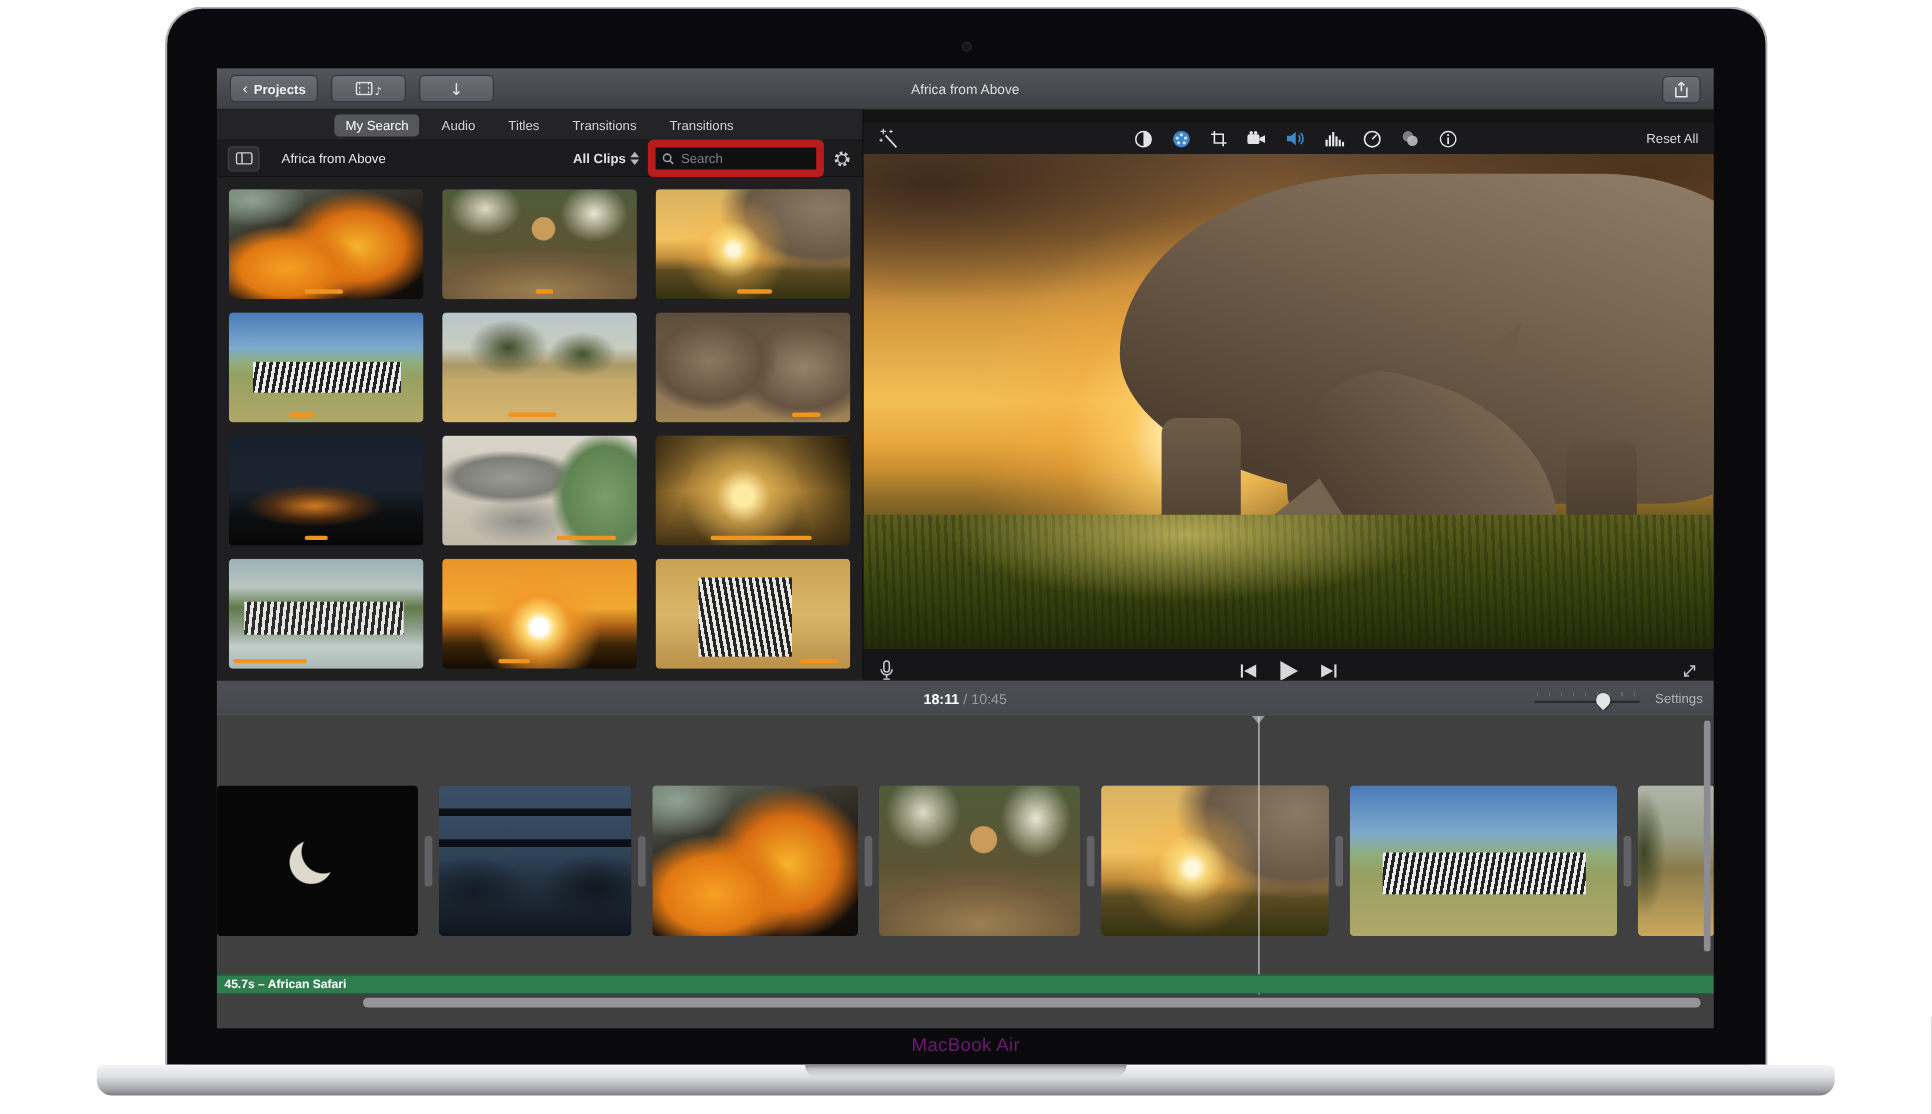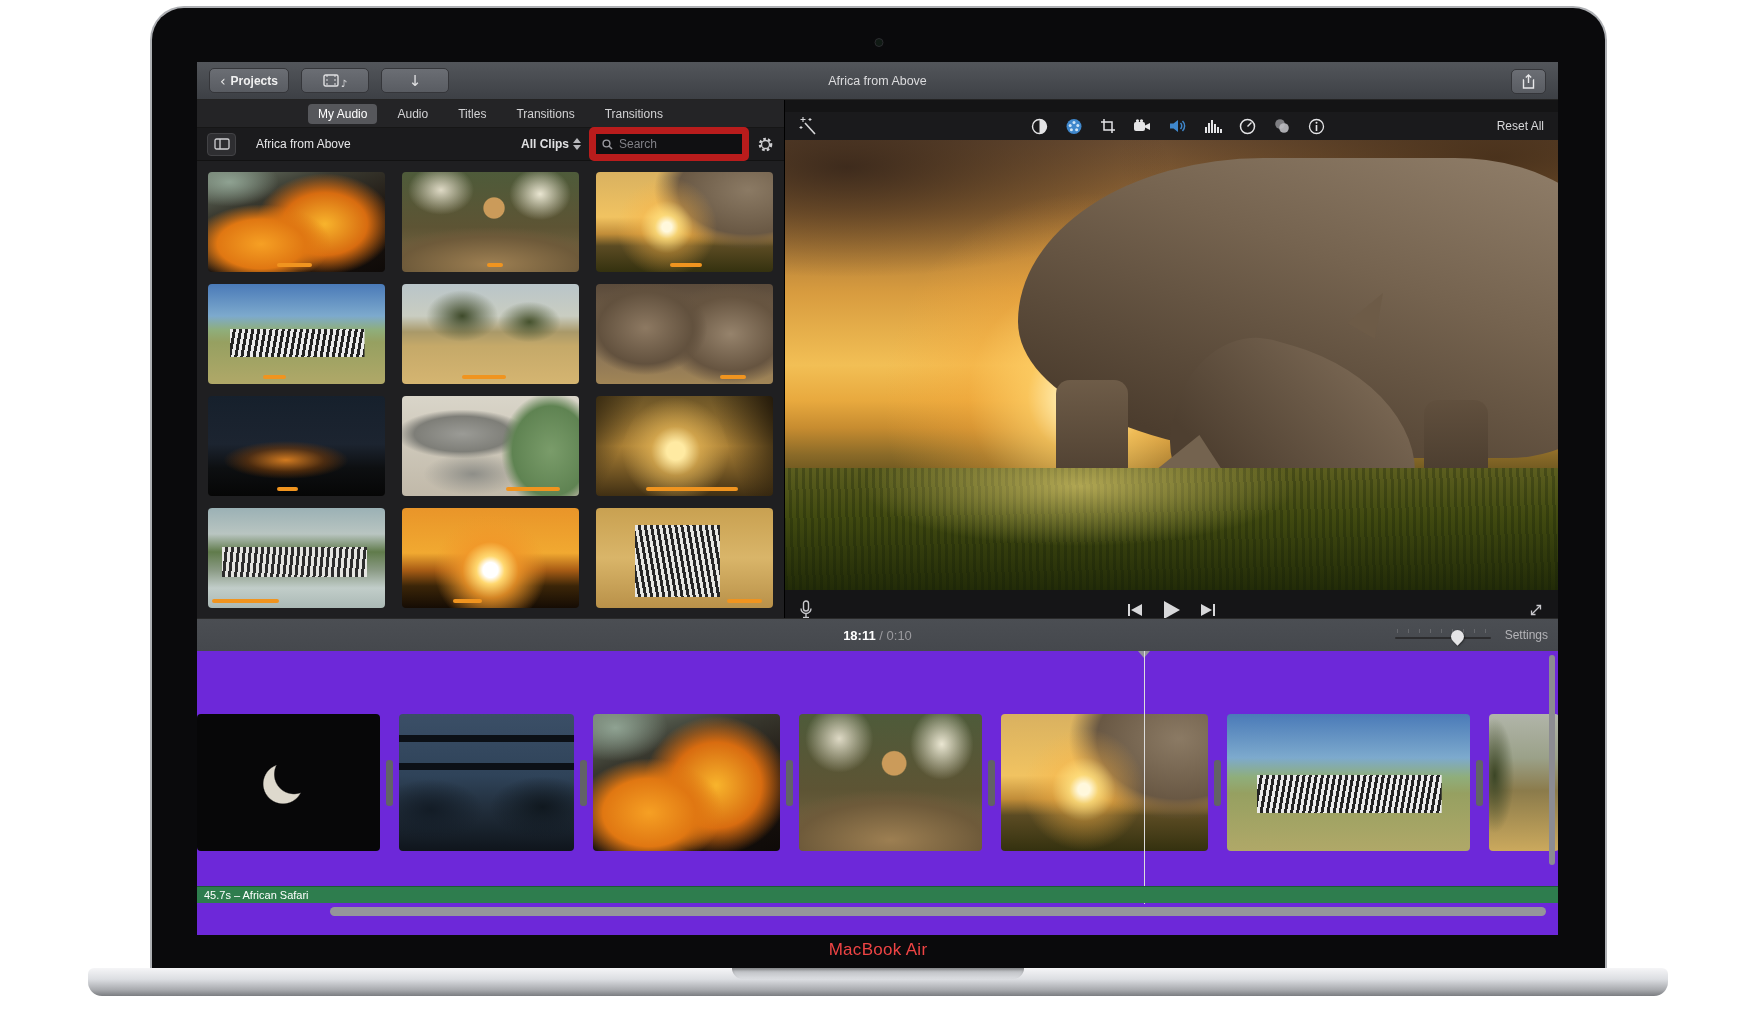--- a/index.html
+++ b/index.html
@@ -4,21 +4,21 @@
 <style>
   html,body{margin:0;padding:0;background:#ffffff;width:1756px;height:1013px;
     font-family:"Liberation Sans",sans-serif;-webkit-font-smoothing:antialiased;}
   .stage{position:relative;width:1756px;height:1013px;overflow:hidden;}
 
   
   .lid{position:absolute;left:150px;top:6px;width:1457px;height:962px;background:#0a0a0c;
     border:2px solid #aeb0b4;border-bottom:none;border-radius:34px 34px 0 0;box-sizing:border-box;}
   .webcam{position:absolute;left:50%;top:30px;transform:translateX(-50%);width:7px;height:7px;
     border-radius:50%;background:#101a14;border:1px solid #2c2c30;}
-  .device-label{position:absolute;left:0;right:0;top:940px;text-align:center;color:#ef4444;
+  .device-label{position:absolute;left:0;right:0;top:940px;text-align:center;color:#701a75;
     font-size:17px;letter-spacing:.3px;}
   .base{position:absolute;left:88px;top:968px;width:1580px;height:28px;
     background:linear-gradient(#f5f5f7 0%,#dcdee2 40%,#a8aaae 78%,#7b7d81 100%);
     border-radius:6px 6px 14px 14px;}
   .base-notch{position:absolute;left:50%;top:0;transform:translateX(-50%);width:292px;height:11px;
     background:linear-gradient(#b4b6ba,#dcdee2);border-radius:0 0 12px 12px;
     box-shadow:inset 0 2px 3px rgba(0,0,0,.28);}
 
   
   .screen{position:absolute;left:197px;top:62px;width:1361px;height:873px;background:#161616;
@@ -105,21 +105,21 @@
   .th-right{position:absolute;right:10px;display:flex;align-items:center;gap:14px;text-align:center;}
   .zoom-slider{position:relative;width:96px;height:16px;}
   .zoom-track{position:absolute;left:0;right:0;top:10px;height:2px;background:#2c2c2e;border-radius:1px;}
   .zoom-ticks{position:absolute;left:2px;right:2px;top:2px;height:4px;
     background:repeating-linear-gradient(90deg,#66686c 0 1px,transparent 1px 11px);}
   .zoom-thumb{position:absolute;left:56px;top:3px;width:13px;height:13px;background:#e4e4e6;
     border-radius:50% 50% 50% 0;transform:rotate(-45deg);box-shadow:0 1px 2px rgba(0,0,0,.5);}
   .settings-label{color:#b4b4b8;font-size:12px;}
 
   
-  .timeline{flex:1;position:relative;background:#6d28d9;overflow:hidden;}
+  .timeline{flex:1;position:relative;background:#404040;overflow:hidden;font-weight:bold;}
   .timeline-clips{position:absolute;left:0;top:63px;height:137px;display:flex;align-items:center;}
   .tclip{height:137px;border-radius:4px;flex:none;background:#222;}
   .clip-handle{width:7px;height:46px;border-radius:3px;background:#626266;margin:0 6px;flex:none;}
   .playhead-tri{position:absolute;left:941px;top:0;width:0;height:0;
     border-left:6px solid transparent;border-right:6px solid transparent;border-top:7px solid #93939a;}
   .playhead{position:absolute;left:947px;top:0;width:1px;height:253px;background:#dcdcde;}
   .project-bar{position:absolute;left:0;right:0;top:235px;height:17px;background:var(--green,#2e7d4e);
     border-top:1px solid #1d5a36;display:flex;align-items:center;padding:0 7px;box-sizing:border-box;}
   .project-bar span{color:#fff;font-size:11px;}
   .h-scrollbar{position:absolute;left:133px;right:12px;top:256px;height:9px;border-radius:4.5px;background:#95959a;}
@@ -233,21 +233,21 @@
           <line x1="6.5" y1="1.5" x2="6.5" y2="9" stroke="#e8e8ea" stroke-width="1.4"></line>
           <path d="M3.8 3.6 6.5 1l2.7 2.6" fill="none" stroke="#e8e8ea" stroke-width="1.4"></path>
         </svg>
       </div>
     </div>
 
     <div class="content-row">
 
       <div class="browser" data-interactable="false">
         <div class="tabs" data-interactable="false">
-            <div class="tab active" data-interactable="true">My Audio</div>
+            <div class="tab active" data-interactable="true">My Search</div>
             <div class="tab" data-interactable="true">Audio</div>
             <div class="tab" data-interactable="true">Titles</div>
             <div class="tab" data-interactable="true">Transitions</div>
             <div class="tab" data-interactable="true">Transitions</div>
           </div>
         <div class="browser-header" data-interactable="false">
           <div class="sb-btn" data-interactable="true">
             <svg width="16" height="12" viewBox="0 0 16 12" data-interactable="false">
               <rect x="1" y="1" width="14" height="10" rx="1.5" fill="none" stroke="#cfcfd2" stroke-width="1.3"></rect>
               <line x1="6" y1="1" x2="6" y2="11" stroke="#cfcfd2" stroke-width="1.3"></line>
@@ -411,21 +411,21 @@
             <path d="M7.5 12.5H3.5V8.5" fill="none" stroke="#c8c8cc" stroke-width="1.3"></path>
           </svg>
         </div>
       </div>
     </div>
 
     <div class="timeline-header" data-interactable="false">
       <div class="time-display" data-interactable="false">
         <span class="cur" data-interactable="false">18:11</span>
         <span data-interactable="false">/</span>
-        <span data-interactable="false">0:10</span>
+        <span data-interactable="false">10:45</span>
       </div>
       <div class="th-right">
         <div class="zoom-slider" data-interactable="true">
           <div class="zoom-ticks" data-interactable="false"></div>
           <div class="zoom-track" data-interactable="false"></div>
           <div class="zoom-thumb" data-interactable="true"></div>
         </div>
         <span class="settings-label" data-interactable="true">Settings</span>
       </div>
     </div>

